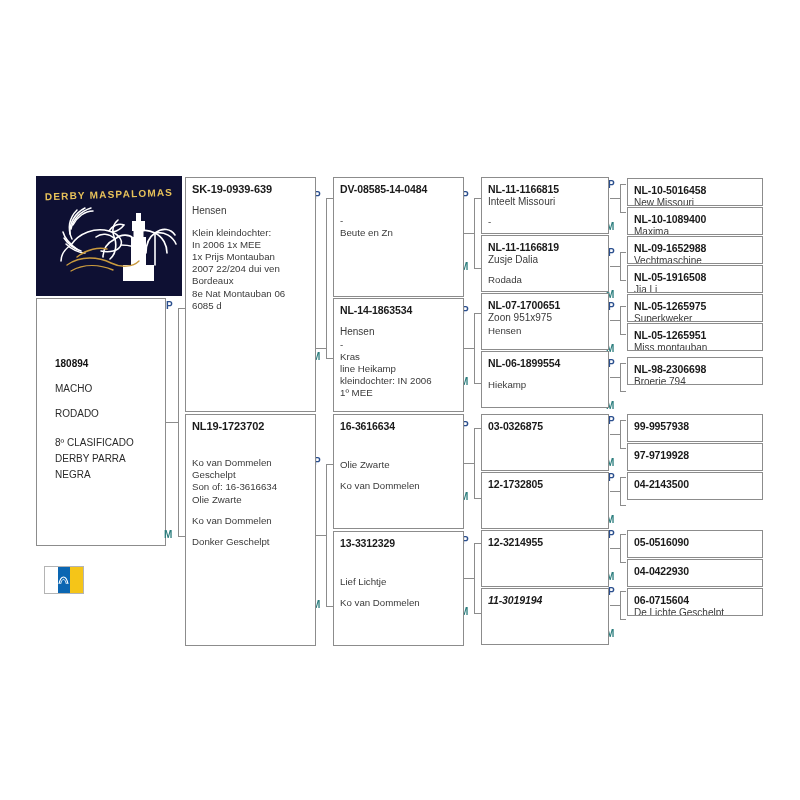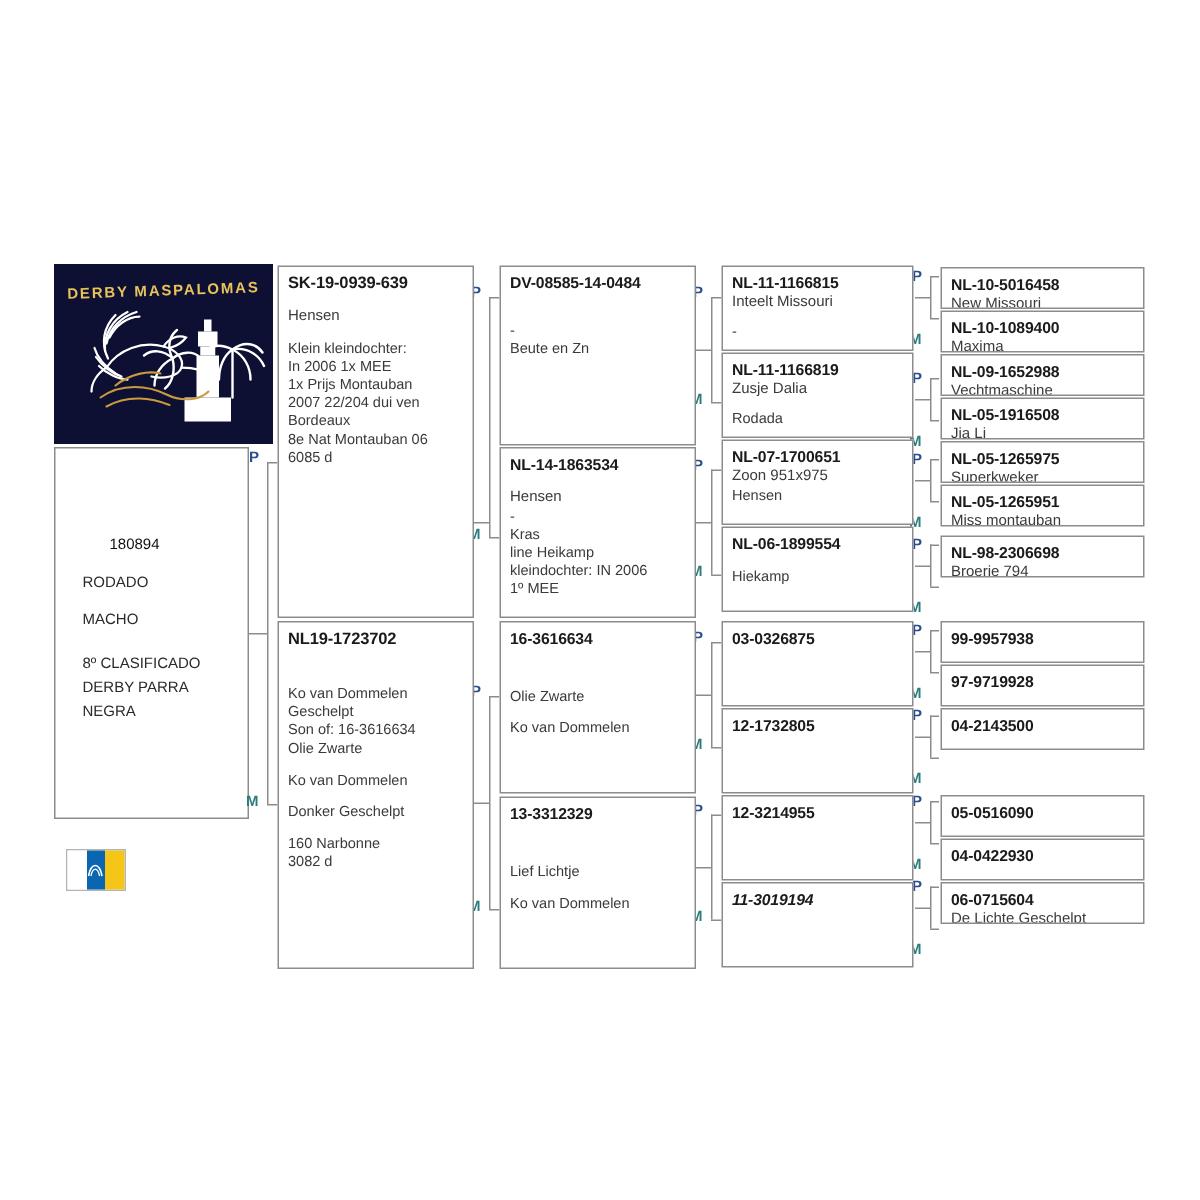--- a/index.html
+++ b/index.html
@@ -115,23 +115,22 @@
     box-sizing: border-box;
     padding: 52px 0 0 18px;
   }
   #subject-box .line {
     font-size: 10px;
     color: #2a2a2a;
     line-height: 25px;
     white-space: pre-line;
   }
   #subject-box .line.bold {
-    font-weight: normal;
+    font-weight: bold;
     color: #111111;
-    margin-left: 18px;
   }
   #subject-box .line.multi {
     line-height: 16px;
     margin-top: 9px;
   }
 
   #flag {
     position: absolute;
     left: 44px;
     top: 566px;
@@ -203,22 +202,22 @@
       <g fill="none" stroke="#c99a3e" stroke-width="1.4" stroke-linecap="round">
         <path d="M30 88 C44 78 62 80 74 86 C84 91 96 90 102 84"></path>
         <path d="M34 94 C48 86 64 88 76 93"></path>
         <path d="M40 80 C50 72 62 70 70 72"></path>
       </g>
     </svg>
   </div>
 
   <div id="subject-box">
     <div class="line bold">180894</div>
+    <div class="line">MACHO</div>
     <div class="line">RODADO</div>
-    <div class="line">MACHO</div>
     <div class="line multi">8º CLASIFICADO
 DERBY PARRA
 NEGRA</div>
   </div>
 
   <div id="flag">
     <div class="band white"></div>
     <div class="band blue">
       <svg class="emblem" viewBox="0 0 11 9">
         <path d="M1 8 C2 3 4 1 5.5 1 C7 1 9 3 10 8" fill="none" stroke="#ffffff" stroke-width="1.1"></path>
@@ -352,22 +351,20 @@
     <div style="height:24px;"></div>
     <div class="body">Ko van Dommelen
 Geschelpt
 Son of: 16-3616634
 Olie Zwarte</div>
     <div class="gap"></div>
     <div class="body">Ko van Dommelen</div>
     <div class="gap"></div>
     <div class="body">Donker Geschelpt</div>
     <div class="gap"></div>
-    <div class="body">160 Narbonne
-3082 d</div>
   </div>
 
   <div class="box g2" style="left:333px;top:177px;width:131px;height:120px;">
     <div class="id">DV-08585-14-0484</div>
     <div style="height:19px;"></div>
     <div class="body">-
 Beute en Zn</div>
   </div>
 
   <div class="box g2" style="left:333px;top:298px;width:131px;height:114px;">

